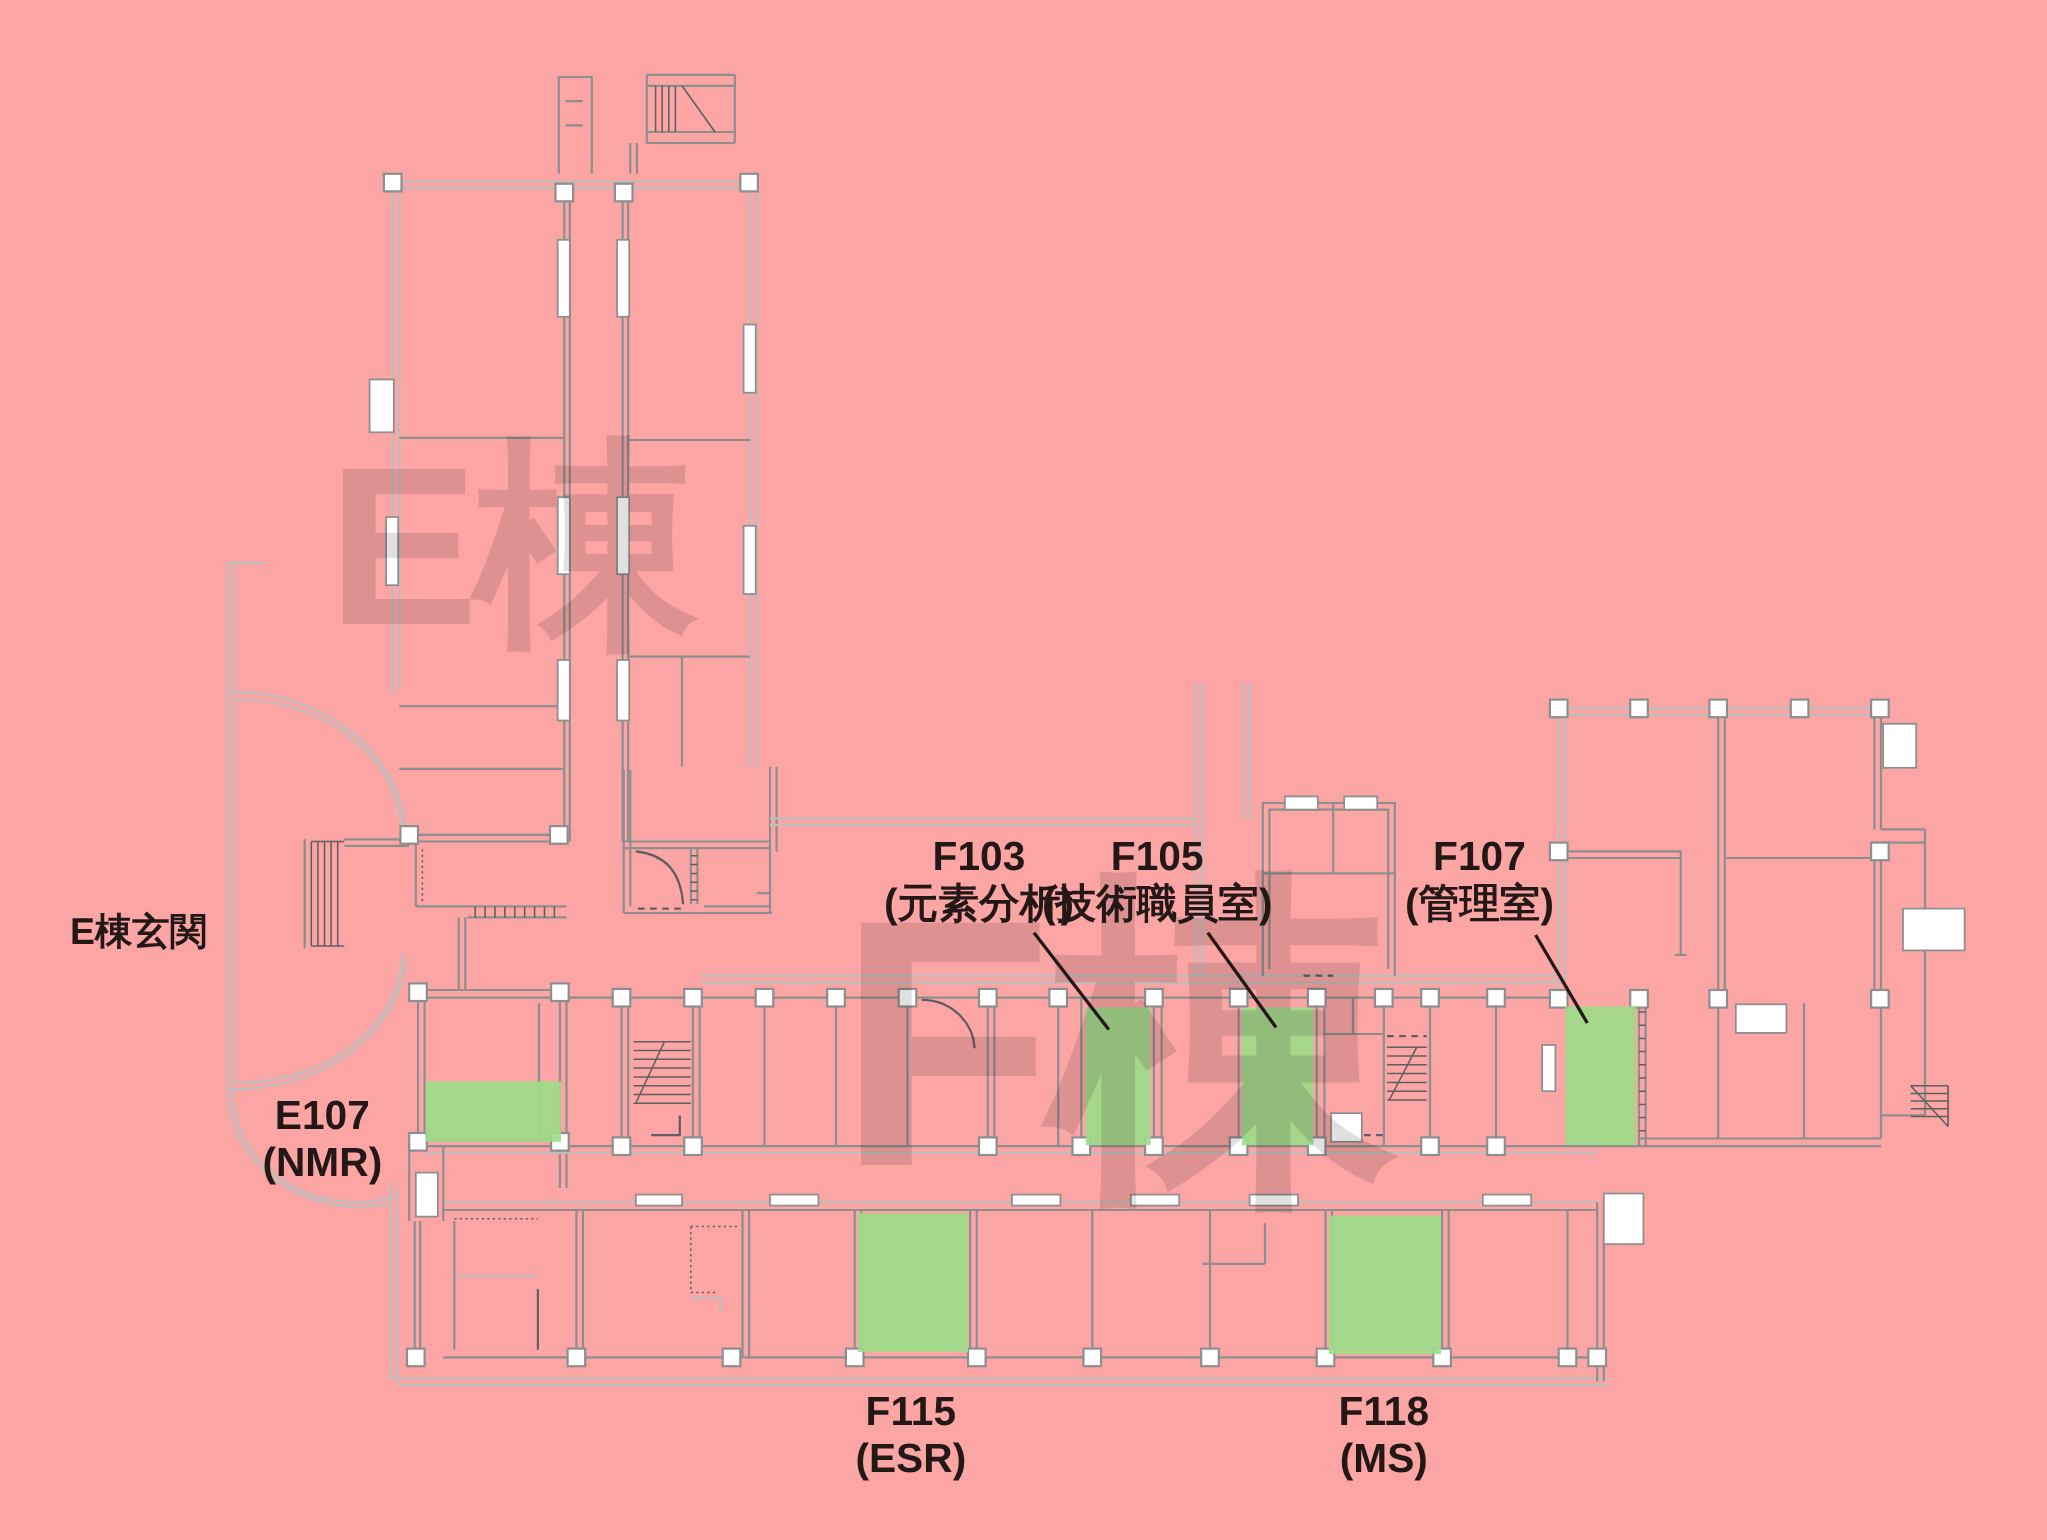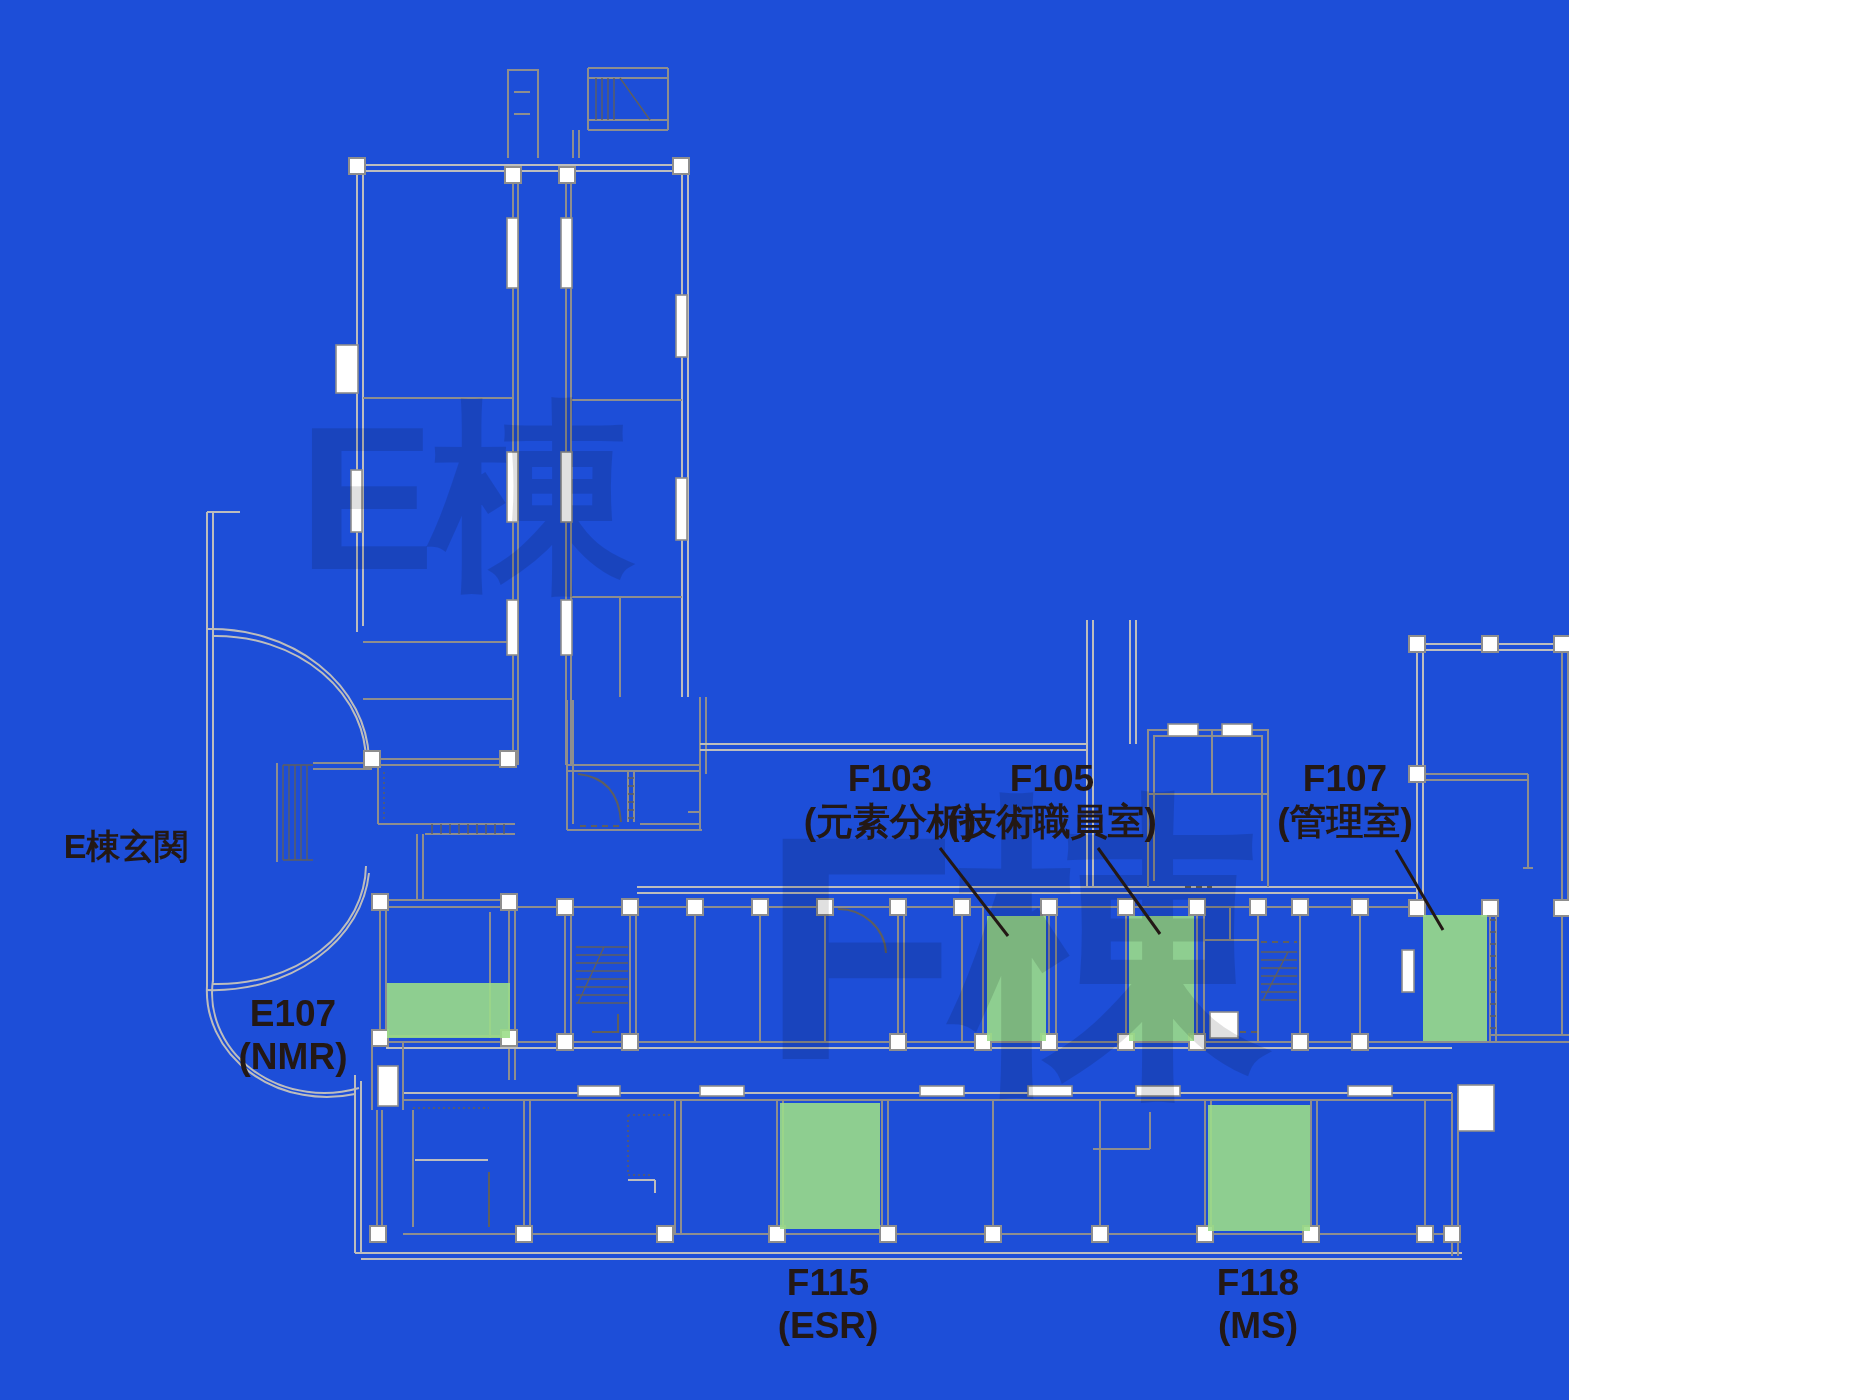--- a/index.html
+++ b/index.html
@@ -1,17 +1,17 @@
 <!DOCTYPE html>
 <html><head>
 <meta charset="utf-8">
 <style>
   html,body{margin:0;padding:0;background:#ffffff;}
   body{font-family:"Liberation Sans","DejaVu Sans",sans-serif;}
-  .stage{position:relative;width:1569px;height:1400px;background:#1d4ed8;overflow:hidden;}
+  .stage{position:relative;width:1861px;height:1400px;background:#fca5a5;overflow:hidden;}
   svg{display:block;}
   
   .wl{fill:none;stroke:#bdbdbd;stroke-width:2;}
   .wm{fill:none;stroke:#8e8e8e;stroke-width:2;}
   .wd{fill:none;stroke:#5f5f5f;stroke-width:2;}
   .hatch{stroke-width:1.4;}
   .dash{stroke-dasharray:6 5;}
   .dot{stroke-dasharray:2 3;stroke-width:1.4;}
   .col{fill:#ffffff;stroke:#8e8e8e;stroke-width:2;}
   .win{fill:#ffffff;stroke:#8e8e8e;stroke-width:1.6;}

